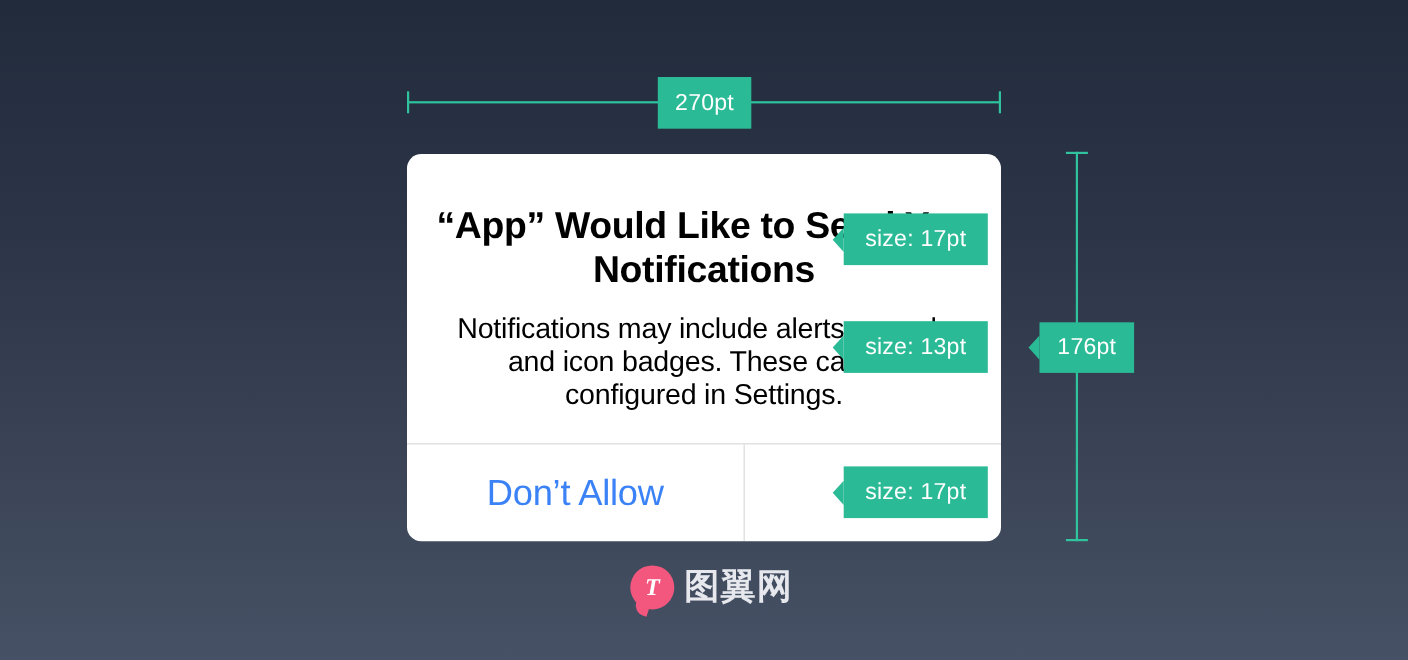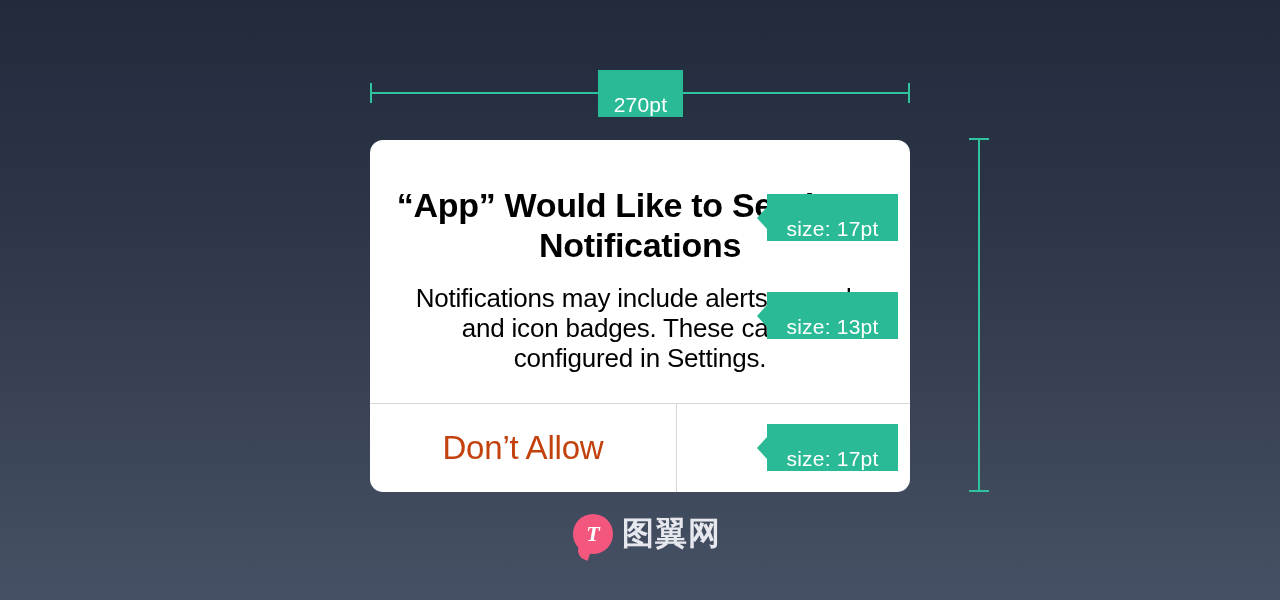--- a/index.html
+++ b/index.html
@@ -64,21 +64,21 @@
     display: flex;
     border-top: 1px solid #d6d6d6;
   }
 
   .dialog-button {
     flex: 1 1 50%;
     display: flex;
     align-items: center;
     justify-content: center;
     font-size: 33px;
-    color: #c2410c;
+    color: #3b82f6;
     letter-spacing: -0.2px;
     background: transparent;
     border: none;
     font-family: "Liberation Sans", sans-serif;
     cursor: pointer;
     margin-left: 36px;
   }
 
   .dialog-button + .dialog-button {
     border-left: 1px solid #d6d6d6;
@@ -124,21 +124,21 @@
   }
   .ruler-v::before { top: 0; }
   .ruler-v::after  { bottom: 0; }
 
   
   .badge {
     position: absolute;
     background: #2bba96;
     color: #ffffff;
     display: flex;
-    align-items: flex-end;
+    align-items: center;
     justify-content: center;
     font-size: 21px;
     letter-spacing: 0.2px;
     white-space: nowrap;
   }
 
   .badge.has-tail::before {
     content: "";
     position: absolute;
     left: -10px;
@@ -216,20 +216,23 @@
 <body>
 
 <div id="stage">
 
   <div class="ruler-h"></div>
   <div class="badge badge-270">
     <span>270pt</span>
   </div>
 
   <div class="ruler-v"></div>
+  <div class="badge badge-176 has-tail">
+    <span>176pt</span>
+  </div>
 
   <div class="dialog">
     <div class="dialog-body">
       <div class="dialog-title">“App” Would Like to Send You Notifications</div>
       <div class="dialog-message">Notifications may include alerts, sounds and icon badges. These can be configured in Settings.</div>
     </div>
     <div class="dialog-actions">
       <button class="dialog-button">Don’t Allow</button>
       <button class="dialog-button">OK</button>
     </div>

